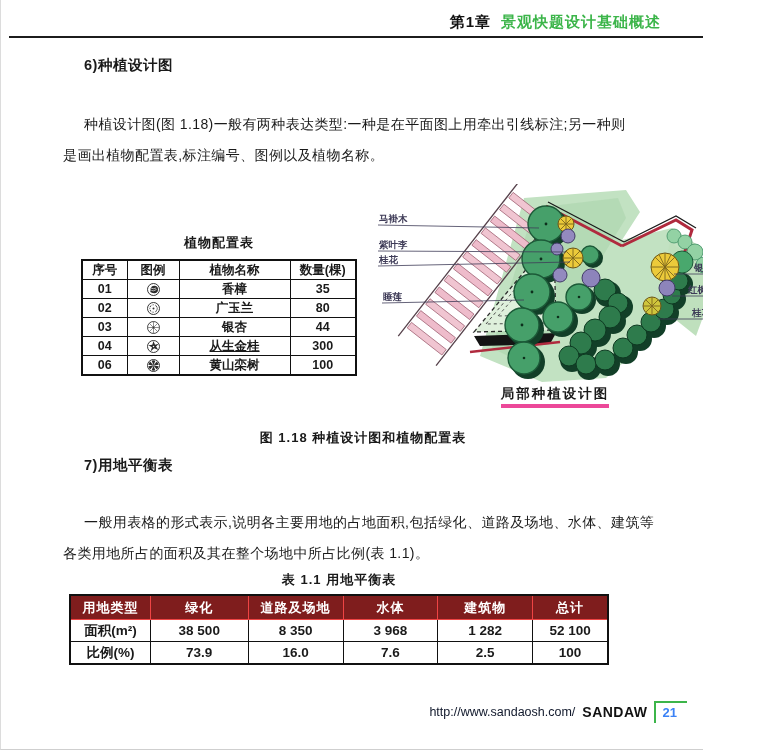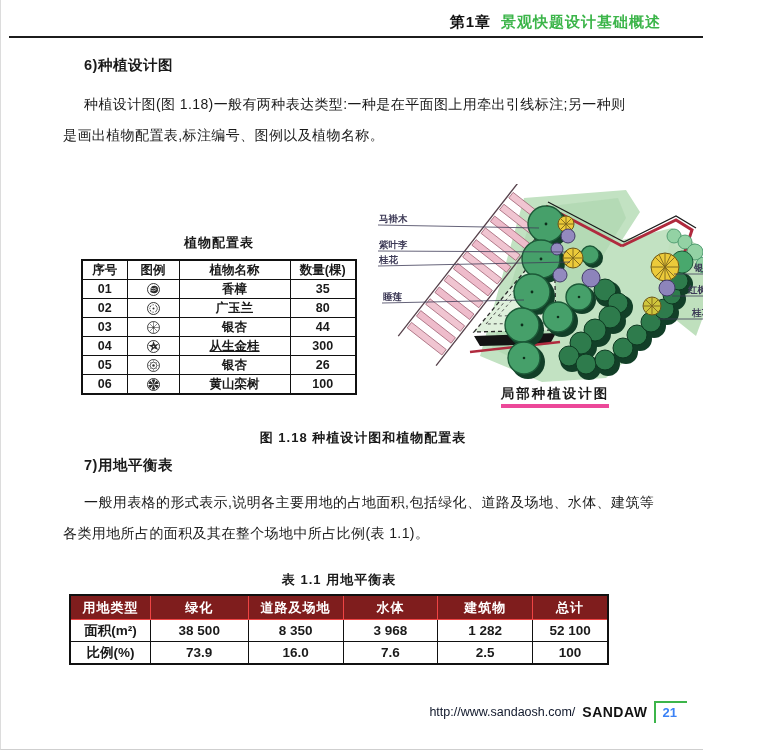--- a/index.html
+++ b/index.html
@@ -8,21 +8,21 @@
         border-left:1px solid #dcdcdc;border-bottom:1px solid #cfcfcf;box-sizing:border-box;}
   
   .chapter-title{position:absolute;top:13px;right:42px;font-size:15px;font-weight:bold;letter-spacing:1px;white-space:nowrap;}
   .chapter-title .chap-no{color:#111;margin-right:10px;}
   .chapter-title .chap-name{color:#3cb54a;}
   .header-rule{position:absolute;top:36px;left:8px;width:718px;height:2px;background:#1c1c1c;}
   .header-rule-green{position:absolute;top:33px;left:735px;width:35px;height:4px;background:#3cb54a;}
   
   .sec-heading{position:absolute;font-size:14.5px;font-weight:bold;letter-spacing:.5px;white-space:nowrap;}
   .para{position:absolute;width:660px;font-size:14px;line-height:30.5px;letter-spacing:.4px;}
-  .para .l1{padding-left:21px;}
+  .para .l1{padding-left:21px;margin-top:20px;}
   
   .plant-block{position:absolute;left:80px;top:234px;width:276px;}
   .mini-title{font-size:13px;font-weight:bold;text-align:center;letter-spacing:1px;}
   table{border-collapse:collapse;}
   .plant-table{width:276px;margin-top:7px;border:2px solid #111;}
   .plant-table th,.plant-table td{border:1px solid #111;text-align:center;font-size:12.5px;font-weight:bold;height:18px;padding:0 1px;}
   .legend-icon{width:15px;height:15px;vertical-align:middle;}
   .u-line{text-decoration:underline;}
   
   .figure-block{position:absolute;left:373px;top:184px;width:362px;}
@@ -101,28 +101,20 @@
             <td>银杏</td>
             <td>44</td>
           </tr>
           <tr>
             <td>04</td>
             <td><svg viewBox="0 0 20 20" class="legend-icon">
                 <use href="#star-canopy-tree-icon"></use>
               </svg></td>
             <td class="u-line">从生金桂</td>
             <td>300</td>
-          </tr>
-          <tr>
-            <td>05</td>
-            <td><svg viewBox="0 0 20 20" class="legend-icon">
-                <use href="#ringed-canopy-tree-icon"></use>
-              </svg></td>
-            <td>银杏</td>
-            <td>26</td>
           </tr>
           <tr>
             <td>06</td>
             <td><svg viewBox="0 0 20 20" class="legend-icon">
                 <use href="#petal-canopy-tree-icon"></use>
               </svg></td>
             <td>黄山栾树</td>
             <td>100</td>
           </tr>
         </tbody>

